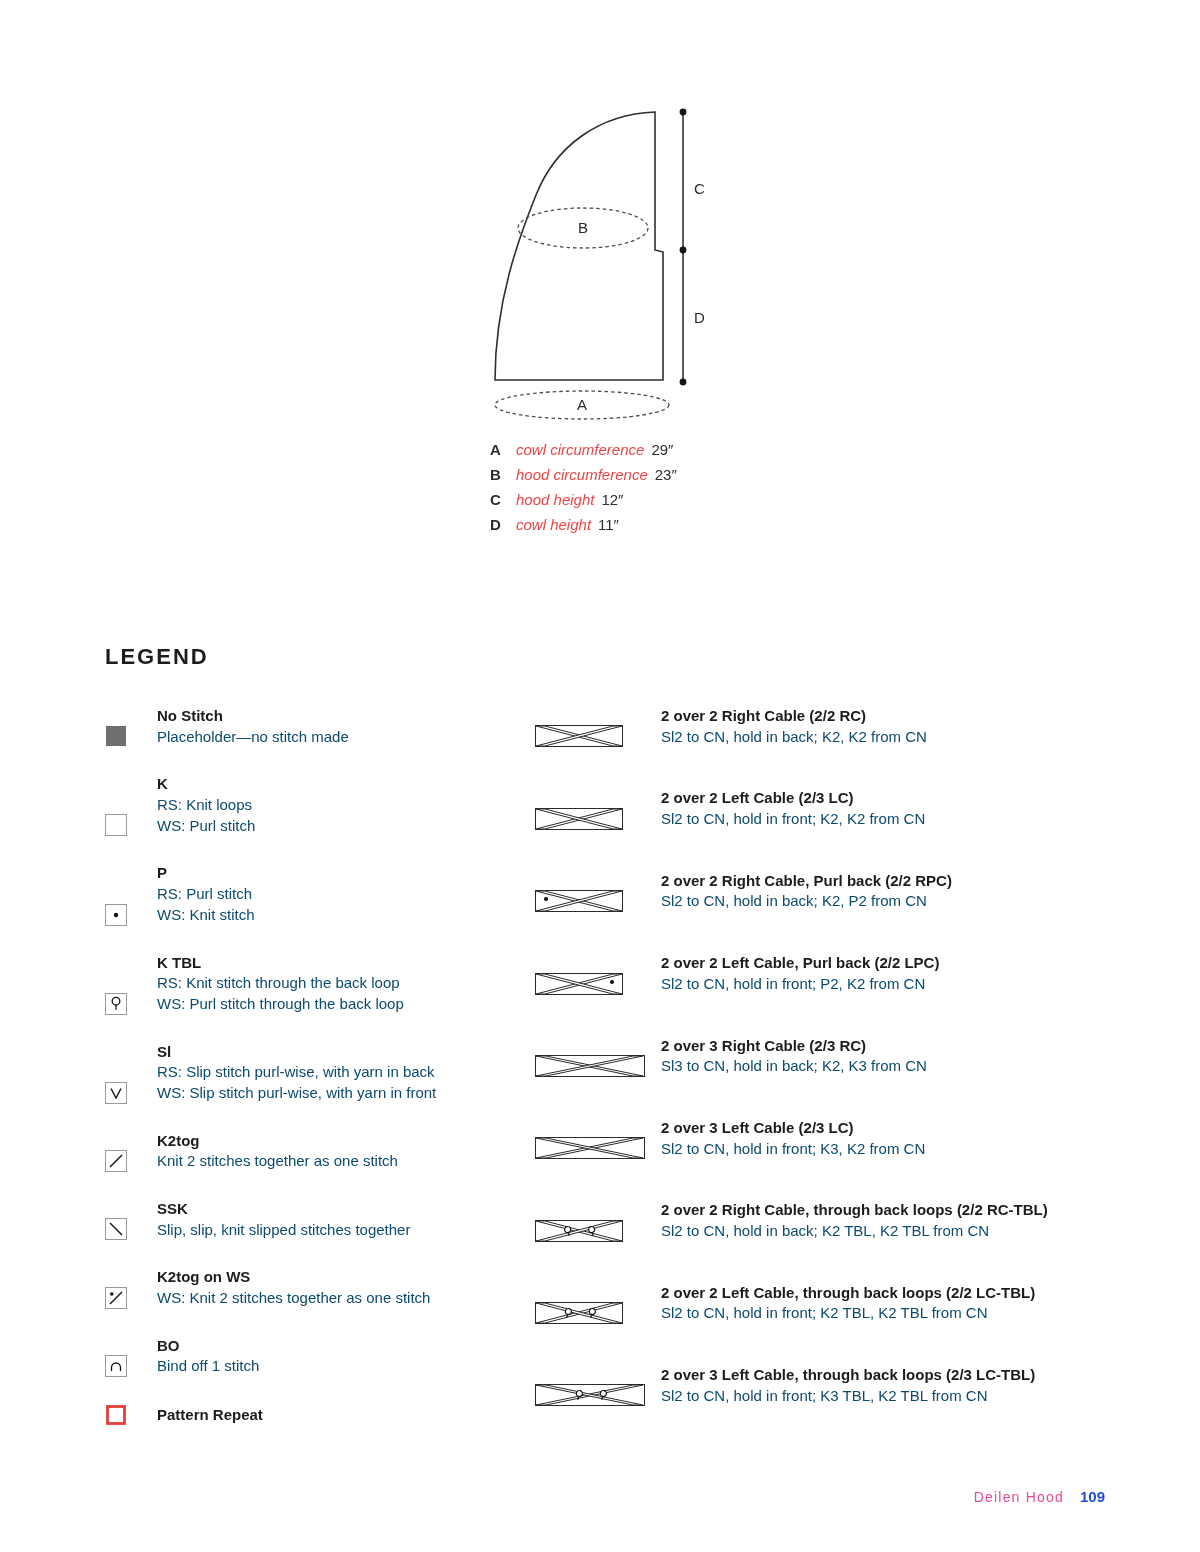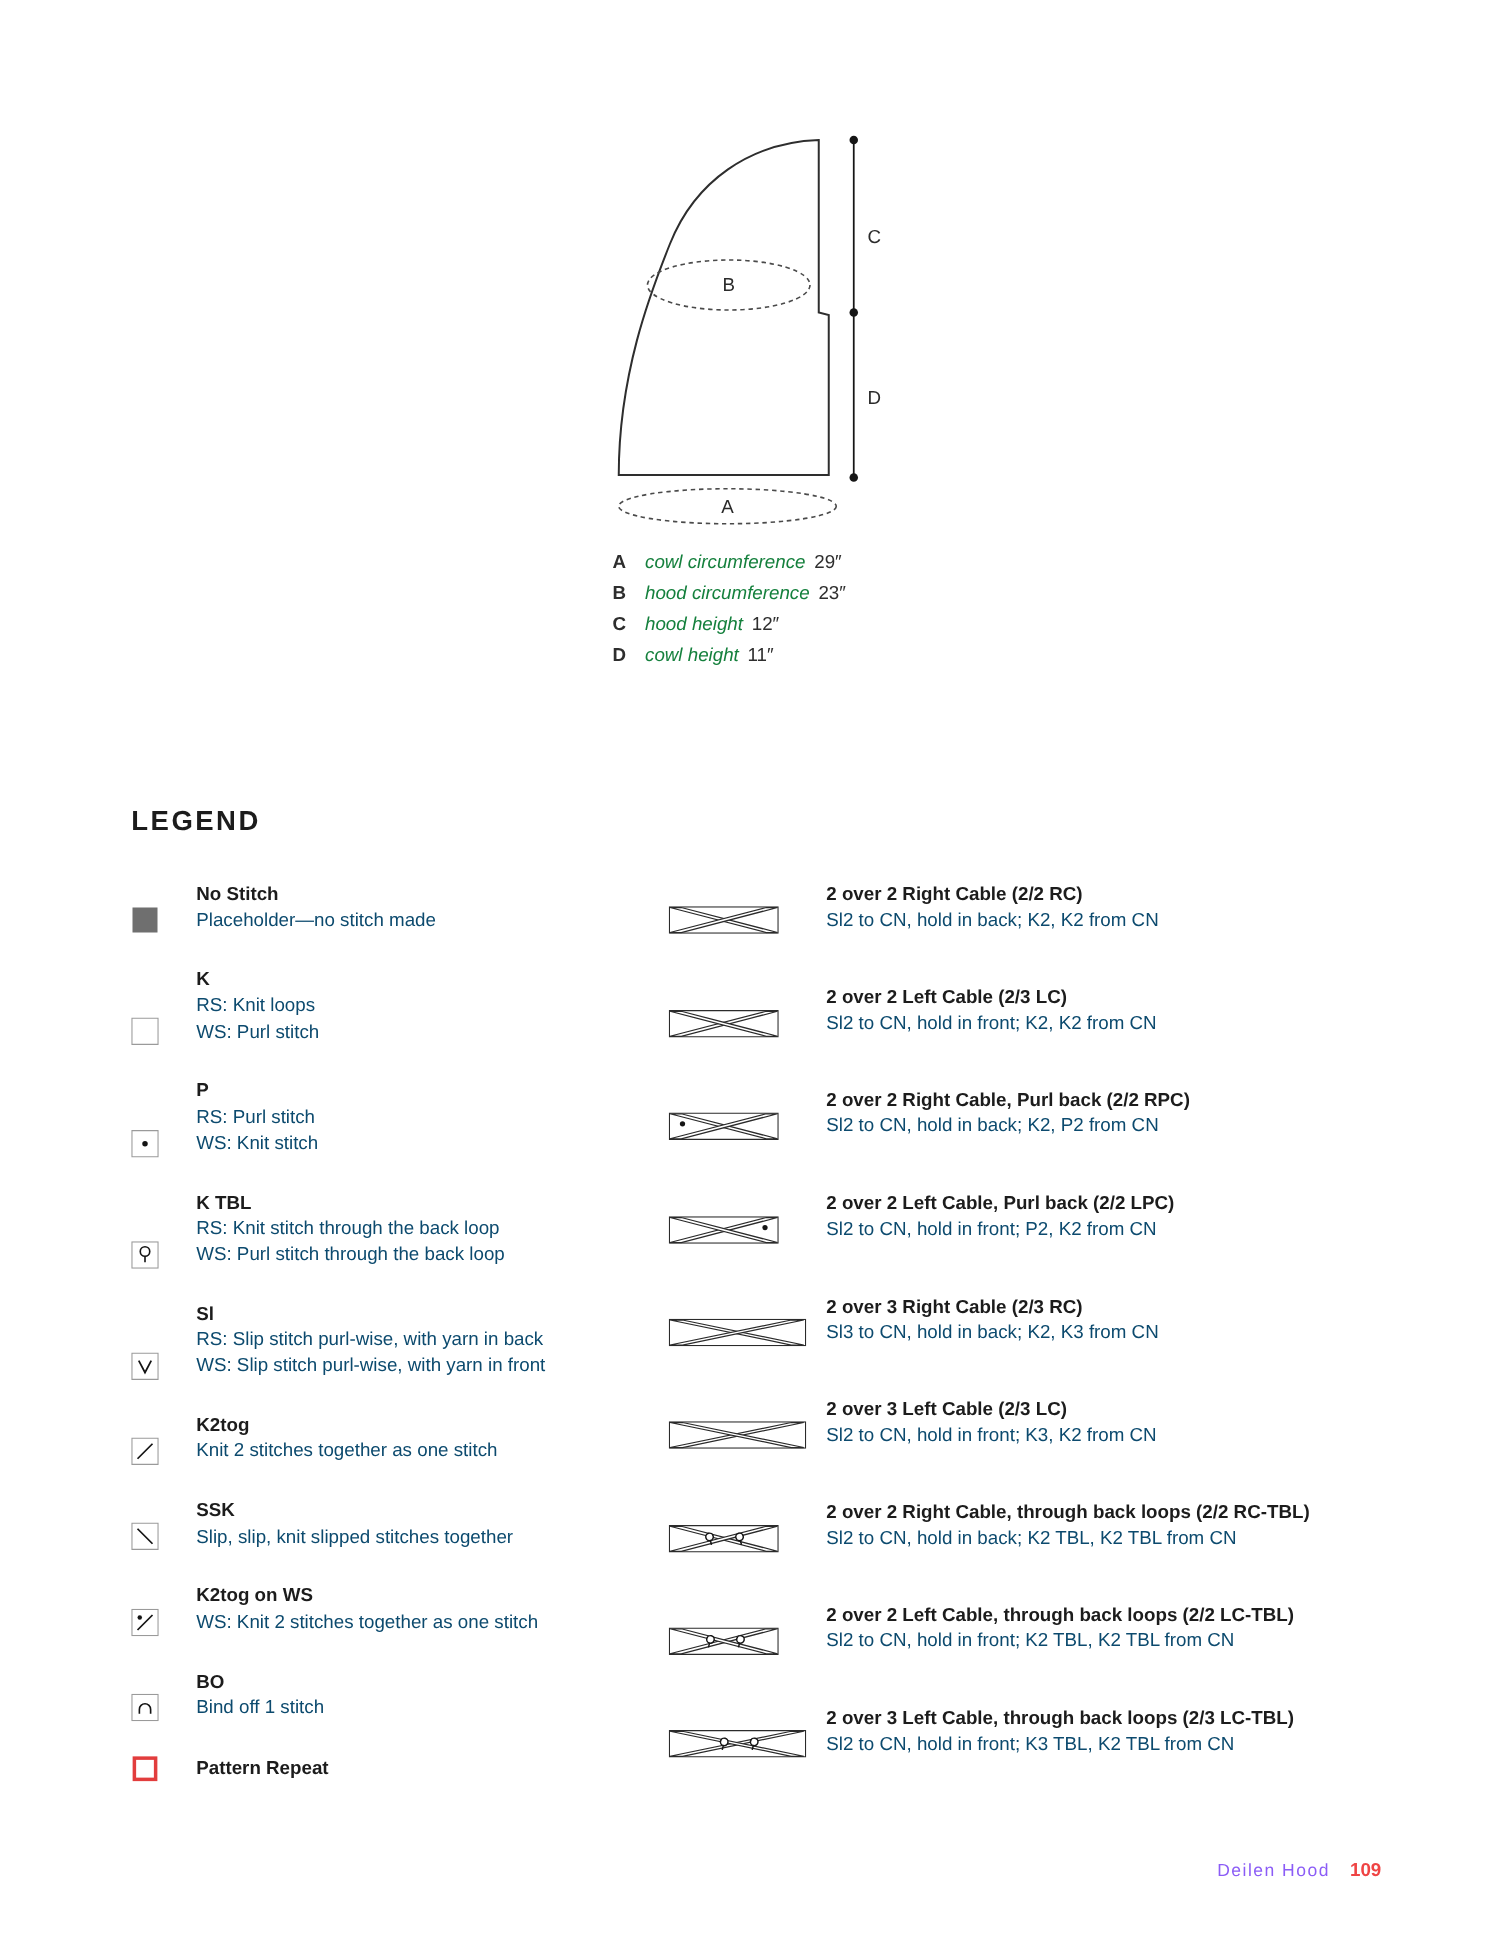--- a/index.html
+++ b/index.html
@@ -7,40 +7,40 @@
     width:1200px;height:1552px;position:relative;background:#ffffff;
     font-family:"Liberation Sans", sans-serif;color:#222;overflow:hidden;
   }
   
   .schematic{position:absolute;left:470px;top:95px;width:340px;}
   .schematic svg{display:block;}
   .slabel{font-size:15px;fill:#2b2b2b;font-family:"Liberation Sans",sans-serif;}
   .measure-key{margin-top:14px;padding-left:20px;}
   .measure-row{display:flex;align-items:baseline;font-size:15px;margin-bottom:8px;}
   .measure-letter{font-weight:bold;width:26px;color:#2e2e2e;flex:none;}
-  .measure-name{font-style:italic;color:#15803d;margin-right:7px;white-space:nowrap;}
+  .measure-name{font-style:italic;color:#ef4444;margin-right:7px;white-space:nowrap;}
   .measure-value{color:#2e2e2e;}
   
   .legend{position:absolute;left:105px;top:644px;width:1012px;}
   .legend-title{font-size:22px;font-weight:bold;letter-spacing:2px;color:#1c1c1c;margin:0 0 36px 0;}
   .legend-cols{display:flex;align-items:flex-start;}
   .col-left{width:430px;flex:none;}
   .col-right{flex:1;}
   .item{display:flex;align-items:flex-end;}
   .col-left .item{margin-bottom:27px;}
   .col-right .item{margin-bottom:41px;}
   .item-symbol{flex:none;display:flex;align-items:center;}
   .col-left .item-symbol{width:52px;}
   .col-right .item-symbol{width:126px;}
   .item-title{font-size:15px;font-weight:bold;color:#1c1c1c;line-height:1.38;}
   .item-line{font-size:15px;color:#0c4a6e;line-height:1.38;}
   
   .footer{position:absolute;top:1488px;right:95px;font-size:14px;display:flex;align-items:baseline;}
-  .footer .chapter{color:#8b5cf6;letter-spacing:1.2px;}
-  .footer .pagenum{font-weight:bold;color:#ef4444;margin-left:16px;font-size:15px;}
+  .footer .chapter{color:#ec4899;letter-spacing:1.2px;}
+  .footer .pagenum{font-weight:bold;color:#1d4ed8;margin-left:16px;font-size:15px;}
 </style>
 </head>
 <body>
 
 <div class="schematic">
   <svg width="320" height="332" viewBox="0 0 320 332">
     <path d="M185,17 C130,19 86,50 66,100 C50,140 25,205 25,285 L193,285 L193,157 L185,155 Z" fill="none" stroke="#2e2e2e" stroke-width="1.6"></path>
     <ellipse cx="113" cy="133" rx="65" ry="20" fill="none" stroke="#4a4a4a" stroke-width="1.3" stroke-dasharray="3.5,3"></ellipse>
     <ellipse cx="112" cy="310" rx="87" ry="14" fill="none" stroke="#4a4a4a" stroke-width="1.3" stroke-dasharray="3.5,3"></ellipse>
     <line x1="213" y1="17" x2="213" y2="287" stroke="#161616" stroke-width="1.4"></line>

